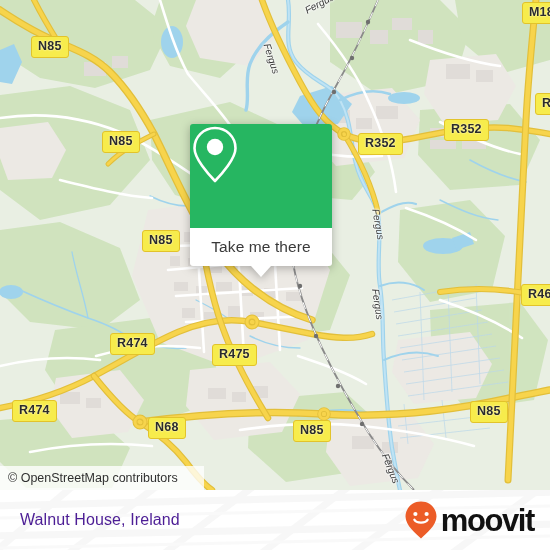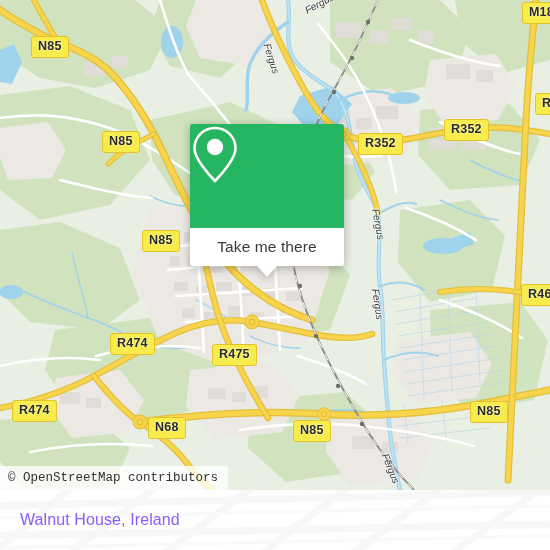--- a/index.html
+++ b/index.html
@@ -14,41 +14,41 @@
   .shield{position:absolute;background:#f7ec4c;border:1.6px solid #e2c32b;border-radius:3px;
           color:#2b2b2b;font-size:12.5px;font-weight:bold;line-height:1;
           padding:3px 6px 4px 6px;white-space:nowrap;letter-spacing:.2px;
           font-family:"Liberation Sans",sans-serif;text-shadow:0 0 2px #fff;}
 
   
   .river-label{position:absolute;color:#3b3b3b;font-size:10px;font-family:"Liberation Sans",sans-serif;
                white-space:nowrap;text-shadow:0 0 3px #fff,0 0 3px #fff,0 0 2px #fff;font-style:italic;}
 
   
-  #popup{position:absolute;left:190px;top:124px;width:154px;
+  #popup{position:absolute;left:190px;top:124px;width:142px;
          filter:drop-shadow(0 2px 5px rgba(0,0,0,.28));}
   #popup .green{background:#26b661;height:104px;border-radius:3px 3px 0 0;
                 display:flex;align-items:center;justify-content:center;}
   #popup .cta{background:#fff;height:38px;border-radius:0 0 3px 3px;
               display:flex;align-items:center;justify-content:center;
               color:#3a3a3a;font-size:15.5px;letter-spacing:.1px;}
   #popup .tail{position:absolute;left:50%;margin-left:-10px;bottom:-11px;
                width:0;height:0;border-left:10px solid transparent;border-right:10px solid transparent;
                border-top:11px solid #fff;}
 
   
   #attrib{position:absolute;left:0;top:466px;height:24px;display:flex;align-items:center;
-          padding:0 10px 0 8px;background:rgba(255,255,255,.78);
-          color:#303030;font-size:12.5px;font-family:Liberation Mono, monospace;}
+          padding:0 26px 0 8px;background:rgba(255,255,255,.78);
+          color:#303030;font-size:12.5px;font-family:Liberation Sans, sans-serif;}
 
   
   #bottombar{position:absolute;left:0;top:490px;width:550px;height:60px;background:#fff;overflow:hidden;}
   #bottombar .watermark{position:absolute;left:0;top:0;width:550px;height:60px;opacity:.5;}
   #place{position:absolute;left:20px;top:50%;transform:translateY(-50%);
-         color:#8b5cf6;font-size:16px;letter-spacing:.1px;}
+         color:#4c1d95;font-size:16px;letter-spacing:.1px;}
   #brand{position:absolute;right:16px;top:50%;transform:translateY(-50%);
          display:flex;align-items:center;gap:3px;}
   #brand .word{color:#111;font-size:31px;font-weight:bold;letter-spacing:-1.4px;line-height:1;}
 </style>
 </head>
 <body>
 
 <div id="app">
 
   <div id="map">
@@ -361,15 +361,24 @@
       <g stroke="#f5f5f5" stroke-width="3" fill="none">
         <path d="M0,58 L550,46"></path>
           <path d="M0,28 L550,16"></path>
       </g>
     </svg>
 
     <div id="place">
       <span>Walnut House, Ireland</span>
     </div>
 
+    <div id="brand">
+      <svg width="34" height="40" viewBox="0 0 34 40">
+        <path d="M17,1.5 C8.2,1.5 1.5,8.2 1.5,16.6 C1.5,25.5 12,34 17,38.5 C22,34 32.5,25.5 32.5,16.6 C32.5,8.2 25.8,1.5 17,1.5 Z" fill="#ec5c27"></path>
+        <circle cx="11.4" cy="14" r="2.1" fill="#ffffff"></circle>
+        <circle cx="22.6" cy="14" r="2.1" fill="#ffffff"></circle>
+        <path d="M10.4,19.8 C12.4,23.6 21.6,23.6 23.6,19.8" stroke="#ffffff" stroke-width="2.4" fill="none" stroke-linecap="round"></path>
+      </svg>
+      <span class="word">moovit</span>
+    </div>
   </div>
 
 </div>
 
 </body></html>

